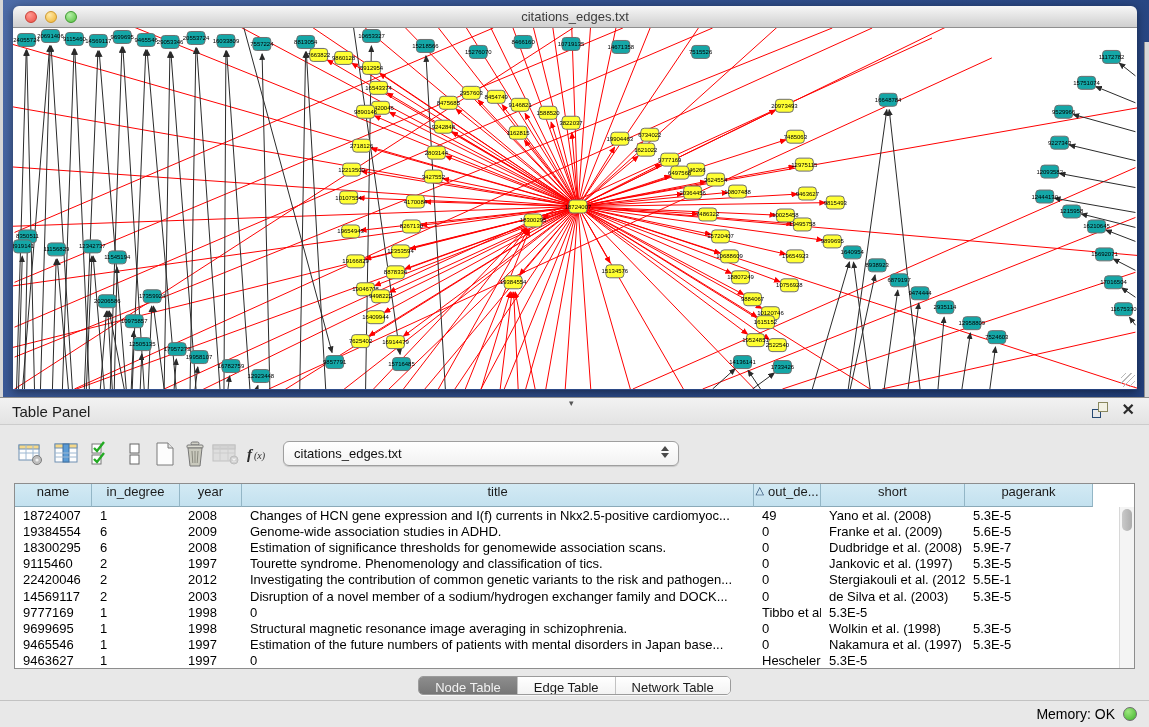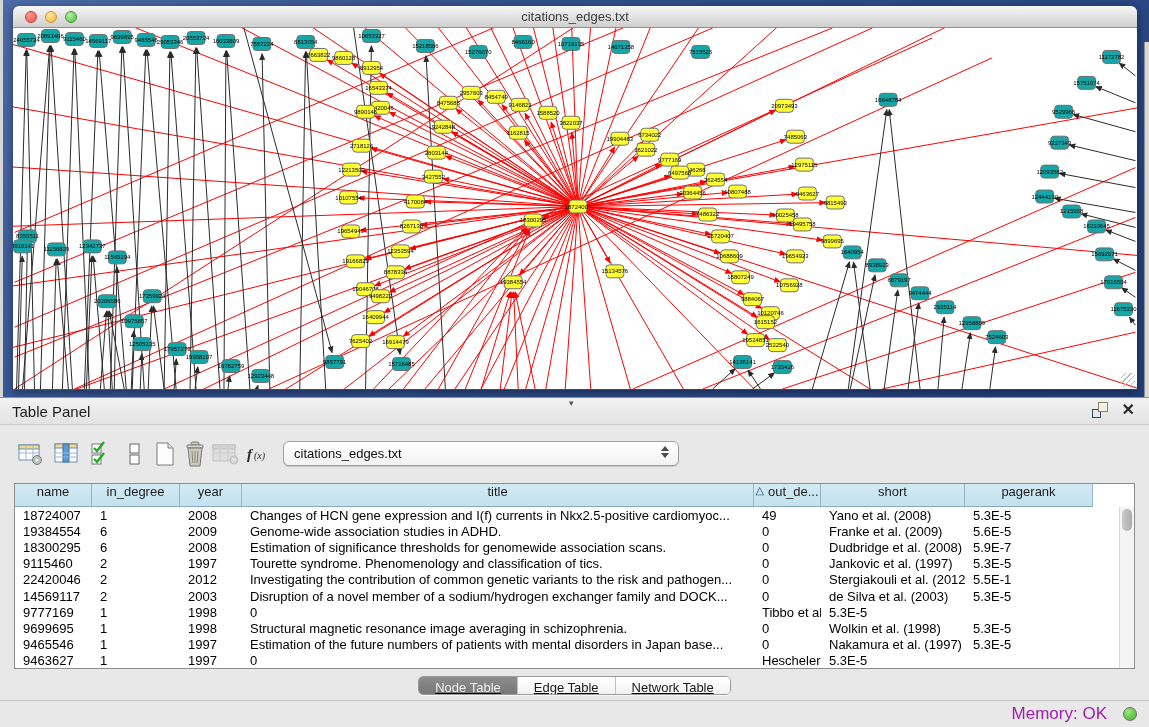--- a/index.html
+++ b/index.html
@@ -59,30 +59,30 @@
   .th:last-child { background:#fff; border-right:none; border-bottom:none; }
   .sortg { color:#1c3f68; font-size:11px; margin-right:4px; }
   .tr { height:16.2px; }
   .td { font-size:13px; color:#000; padding-left:8px; white-space:nowrap; overflow:hidden; display:flex; align-items:center; }
   .vscroll { position:absolute; right:0; top:23px; width:15px; height:162px; background:#f4f4f4; border-left:1px solid #d8d8d8; }
   .vthumb { position:absolute; left:2px; top:2px; width:10px; height:22px; background:linear-gradient(90deg,#c9c9c9,#adadad); border-radius:6px; }
 
   
   .tabbar { position:absolute; left:0; top:671px; width:1149px; height:28px; display:flex; justify-content:center; align-items:center; }
   .seg { display:flex; border:1px solid #9b9b9b; border-radius:5px; overflow:hidden; height:19px;
-         box-shadow:0 1px 0 rgba(255,255,255,.7);text-decoration:underline; }
+         box-shadow:0 1px 0 rgba(255,255,255,.7); }
   .seg button { font-family:"Liberation Sans",sans-serif; font-size:13px; border:none; padding:0 16px; height:22px;
                 background:linear-gradient(#ffffff,#efefef); color:#1a1a1a; border-right:1px solid #c2c2c2; }
   .seg button:last-child { border-right:none; }
   .seg button.sel { background:linear-gradient(#8d8d8d,#707070); color:#f2f2f2; }
 
   
   .statusbar { position:absolute; left:0; top:700px; width:1149px; height:27px; background:#e8e8e8;
                border-top:1px solid #c2c2c2; display:flex; align-items:center; justify-content:flex-end; }
-  .mem-label { font-size:17px; color:#a21caf; margin-right:16px; }
+  .mem-label { font-size:14px; color:#000000; margin-right:8px; }
   .mem-dot { width:14px; height:14px; border-radius:50%; margin-right:12px;
              background:radial-gradient(circle at 35% 30%, #9ee87e, #3fb32a); border:1px solid #6d6d6d; }
 </style>
 </head>
 <body>
 
 <div class="app">
 
   <div class="desktop">
     <div class="net-window">

